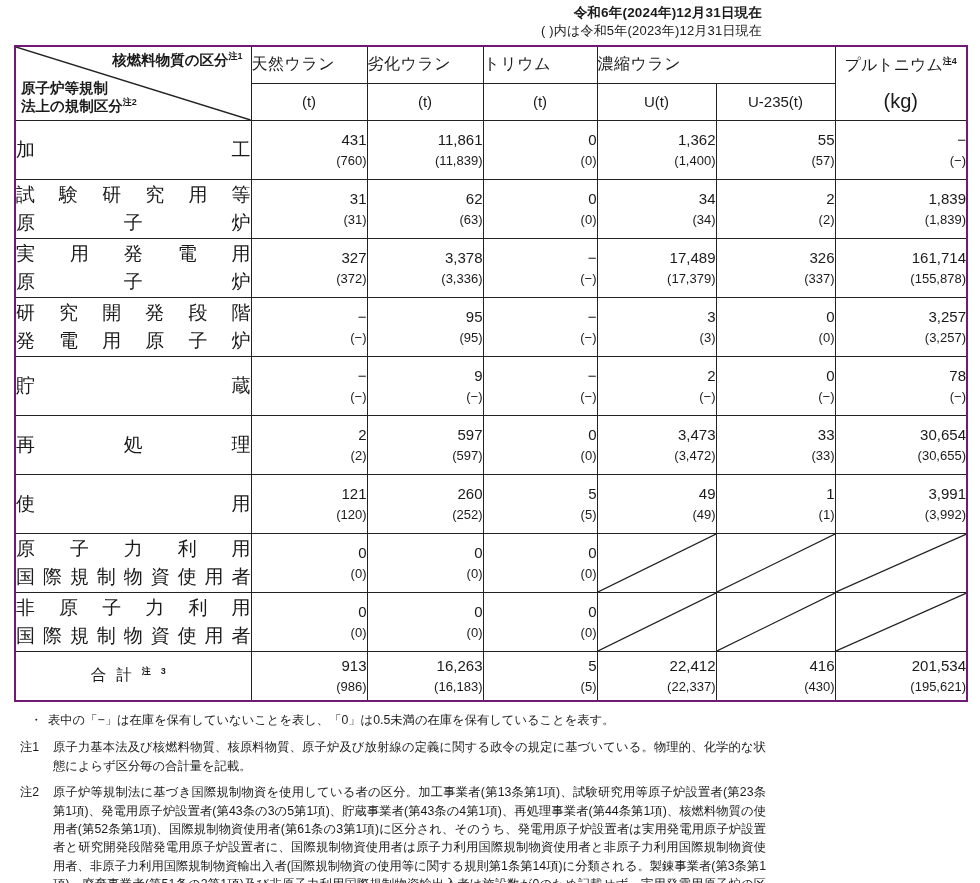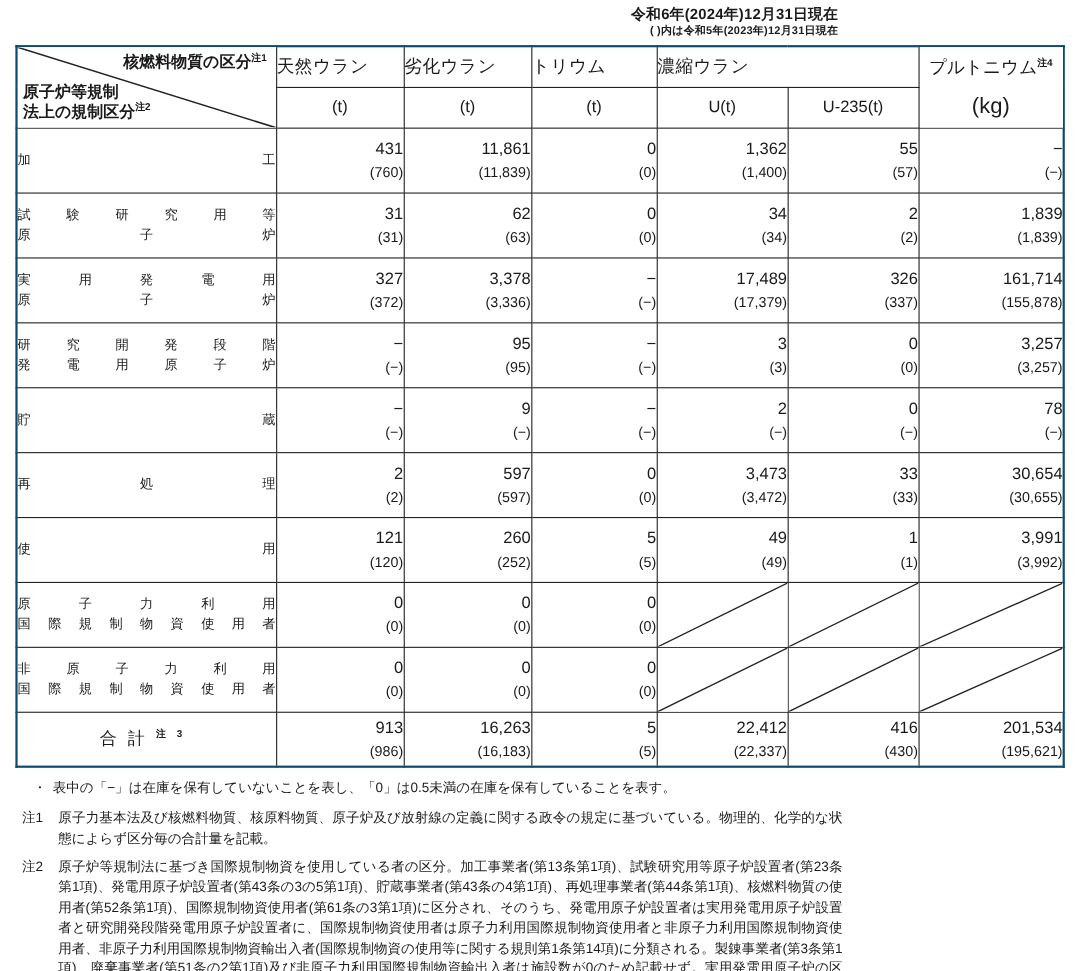--- a/index.html
+++ b/index.html
@@ -28,41 +28,41 @@
     padding-top: 4px;
     padding-right: 4px;
     line-height: 1.35;
   }
   .date-main {
     font-size: 13.5px;
     font-weight: bold;
     letter-spacing: 0.2px;
   }
   .date-sub {
-    font-size: 10px;
-    font-weight: bold;
+    font-size: 13px;
+    font-weight: normal;
     letter-spacing: 0.2px;
   }
 
   
   table.nuclear {
     border-collapse: collapse;
     width: 952px;
     margin-top: 5px;
     table-layout: fixed;
   }
   table.nuclear td, table.nuclear th {
     border: 1px solid #222;
     padding: 0;
     font-weight: normal;
     vertical-align: middle;
     background: #fff;
   }
   table.nuclear {
-    border: 2px solid #0c4a6e;
+    border: 2px solid #701a75;
   }
 
   
   col.c-label   { width: 236px; }
   col.c-nat     { width: 116px; }
   col.c-dep     { width: 116px; }
   col.c-th      { width: 114px; }
   col.c-u       { width: 119px; }
   col.c-u235    { width: 119px; }
   col.c-pu      { width: 132px; }
@@ -132,21 +132,21 @@
     display: block;
     font-size: 20px;
     margin-top: 14px;
   }
 
   
   tr.drow > td { height: 58px; }
   tr.drow.single > td { height: 58px; }
 
   .rowlabel {
-    font-size: 12px;
+    font-size: 19px;
     font-weight: bold;
     padding: 0 6px 0 5px;
     line-height: 1.45;
   }
   .rowlabel .ln {
     display: block;
     text-align: justify;
     text-align-last: justify;
     white-space: nowrap;
   }

